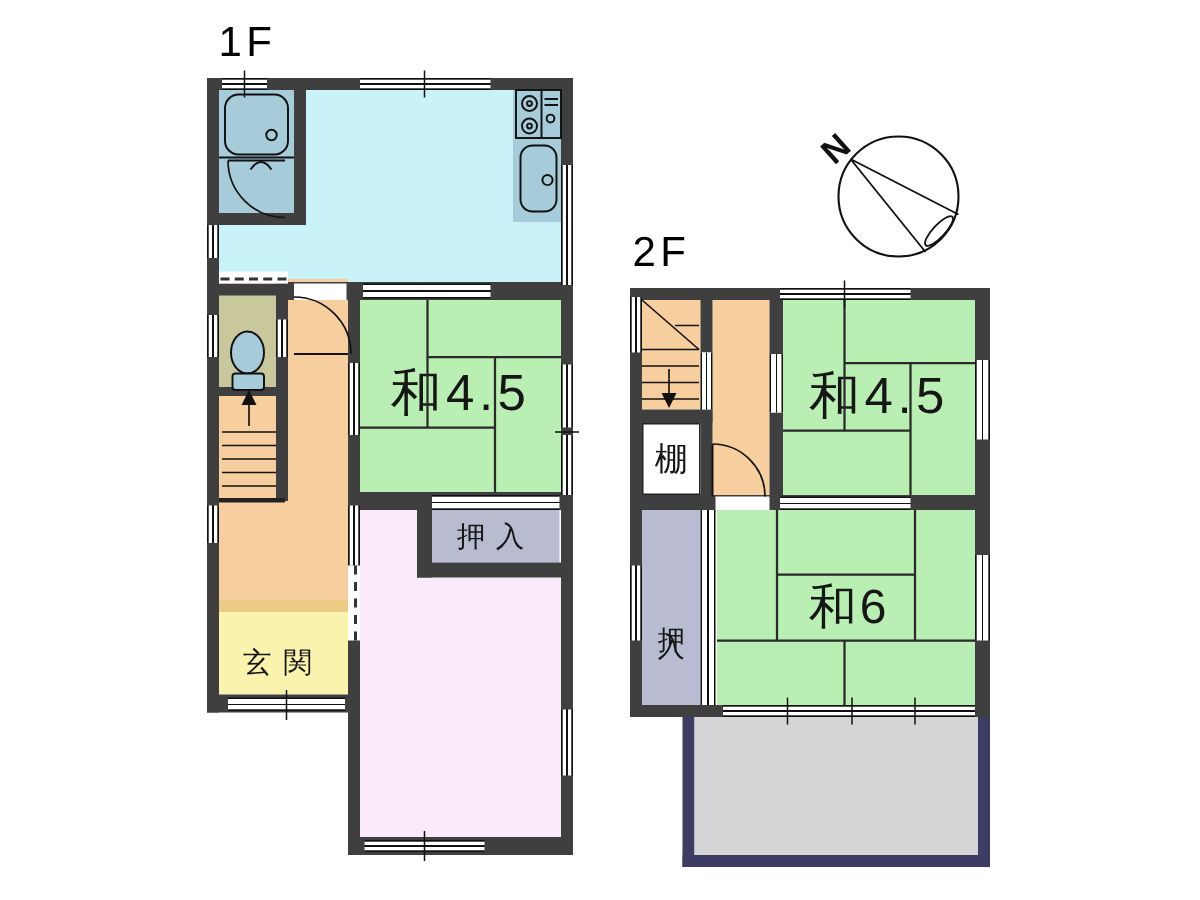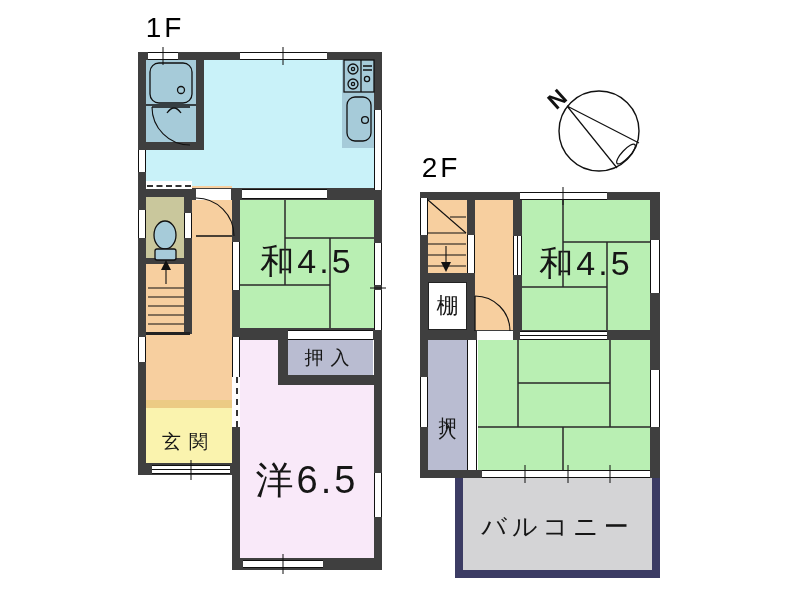--- a/index.html
+++ b/index.html
@@ -89,21 +89,20 @@
   <div class="gapW" style="left:232px;top:377px;width:8px;height:50px;"></div>
   <div class="dashV" style="left:236px;top:377px;height:50px;"></div>
   <div class="winH" style="left:288px;top:330px;width:85px;height:10px;"></div>
   <div class="winV" style="left:184px;top:213px;width:8px;height:25px;"></div>
   <div class="gapW" style="left:146px;top:181px;width:46px;height:8px;"></div>
   <div class="dashH" style="left:147px;top:185px;width:44px;"></div>
 
   <div class="lbl" style="left:240px;top:200px;width:134px;height:124px;font-size:34px;letter-spacing:3px;">和4.5</div>
   <div class="lbl" style="left:288px;top:340px;width:85px;height:35px;font-size:19px;letter-spacing:7px;">押入</div>
   <div class="lbl" style="left:146px;top:416px;width:86px;height:52px;font-size:19px;letter-spacing:8px;">玄関</div>
-  <div class="lbl" style="left:240px;top:420px;width:134px;height:120px;font-size:38px;letter-spacing:3px;">洋6.5</div>
 
   <div class="lbl fl-label" style="left:416px;top:152px;width:50px;height:32px;">2F</div>
 
   <div class="room c-hall" style="left:428px;top:200px;width:39px;height:73px;"></div>
   <div class="room c-shelf" style="left:428px;top:282px;width:39px;height:48px;"></div>
   <div class="room c-hall" style="left:475px;top:200px;width:38px;height:130px;"></div>
   <div class="room c-tatami" style="left:522px;top:200px;width:128px;height:130px;"></div>
   <div class="room c-closet" style="left:428px;top:340px;width:39px;height:130px;"></div>
   <div class="room c-tatami" style="left:478px;top:340px;width:172px;height:130px;"></div>
 
@@ -129,23 +128,23 @@
   <div class="winV" style="left:467px;top:340px;width:10px;height:130px;"></div>
   <div class="winH" style="left:520px;top:331px;width:87px;height:9px;"></div>
   <div class="gapW" style="left:477px;top:331px;width:36px;height:9px;"></div>
 
   <div class="room c-balcB" style="left:455px;top:478px;width:8px;height:100px;"></div>
   <div class="room c-balcB" style="left:652px;top:478px;width:8px;height:100px;"></div>
   <div class="room c-balcB" style="left:455px;top:570px;width:205px;height:8px;"></div>
   <div class="room c-balc" style="left:463px;top:478px;width:189px;height:92px;"></div>
 
   <div class="lbl" style="left:522px;top:200px;width:128px;height:128px;font-size:34px;letter-spacing:3px;">和4.5</div>
+  <div class="lbl" style="left:522px;top:383px;width:88px;height:44px;font-size:32px;letter-spacing:2px;">和6</div>
   <div class="lbl vertTxt" style="left:428px;top:368px;width:39px;height:76px;font-size:18px;">押入</div>
   <div class="lbl" style="left:428px;top:284px;width:39px;height:44px;font-size:22px;">棚</div>
-  <div class="lbl" style="left:463px;top:482px;width:189px;height:88px;font-size:25px;letter-spacing:5px;">バルコニー</div>
 
   <div class="lbl" style="left:543px;top:85px;width:28px;height:28px;font-size:23px;font-weight:bold;transform:rotate(-42deg);color:#111;">N</div>
 
   <svg width="800" height="600" viewBox="0 0 800 600">
     <g stroke="#111" fill="none" stroke-width="1.3">
 
       <g>
         <rect x="150" y="63" width="42" height="40" rx="9"></rect>
         <circle cx="181" cy="90" r="3.5"></circle>
         <path d="M146,105 H196"></path>

